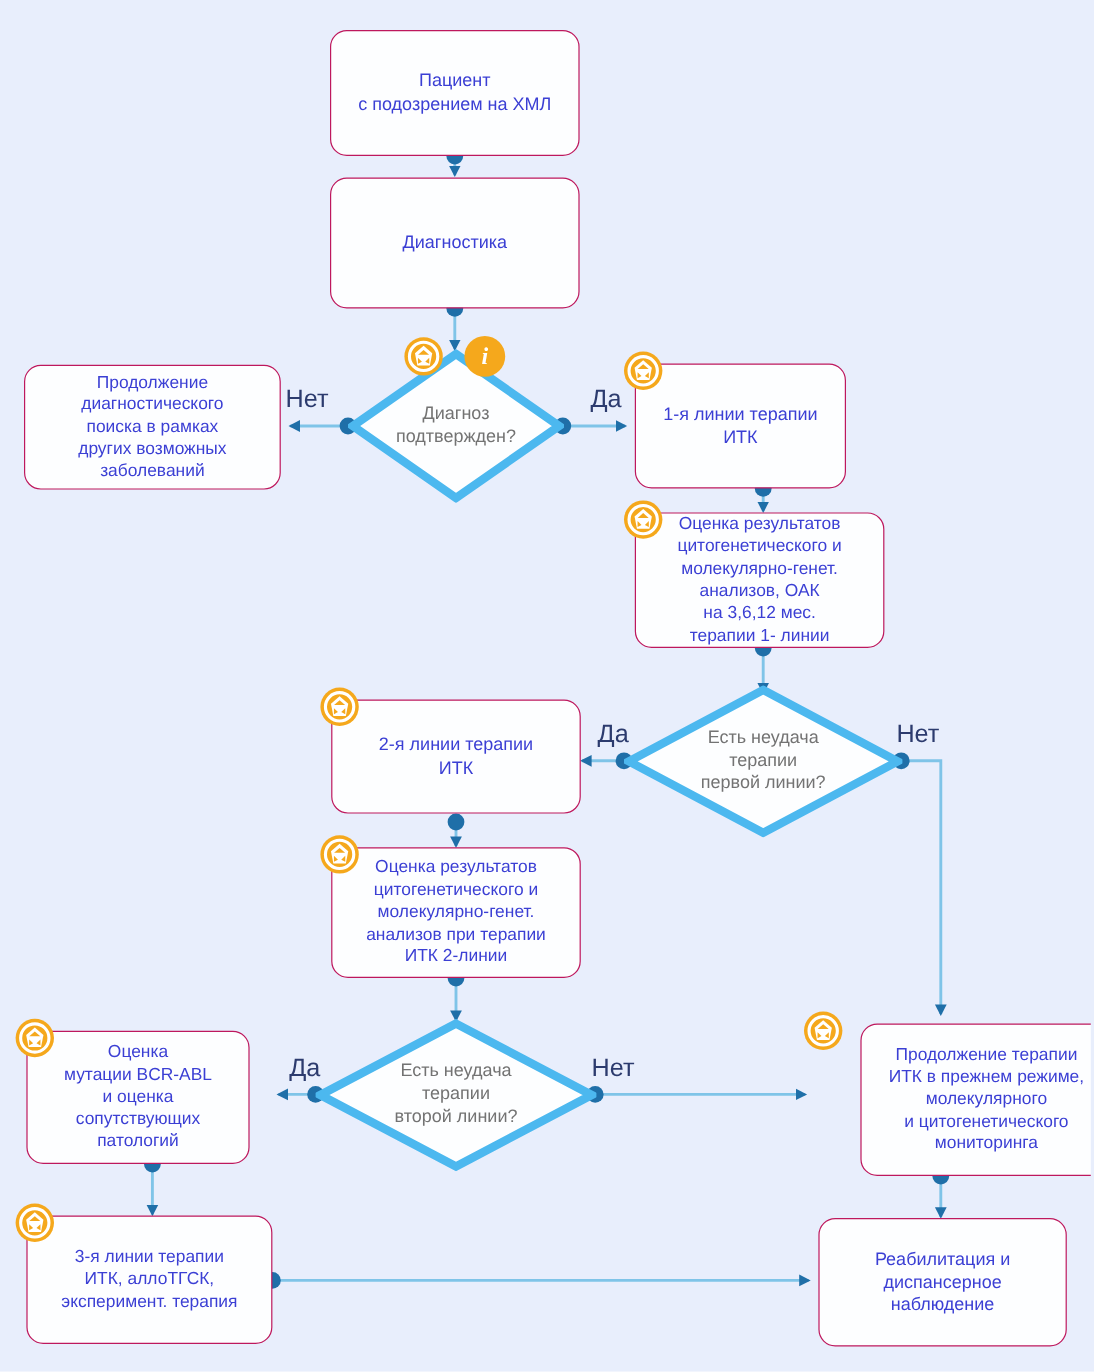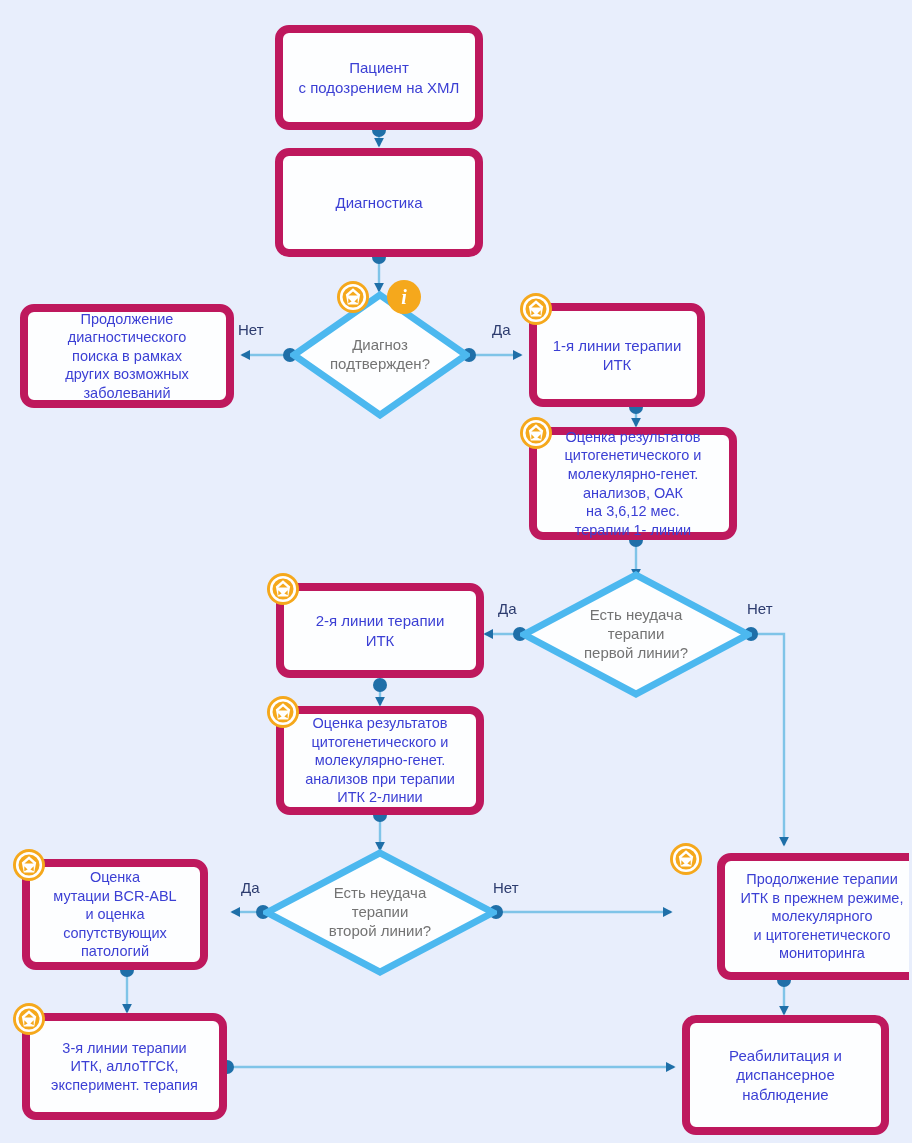--- a/index.html
+++ b/index.html
@@ -26,21 +26,21 @@
     position:absolute;
     z-index:2;
     box-sizing:border-box;
     display:flex;align-items:center;justify-content:center;
     text-align:center;
   }
 
   
   .box{
     background:#fdfeff;
-    border:8px solid #be185d;
+    border:1px solid #be185d;
     border-radius:14px;
     color:#3b3fd4;
     font-size:15px;
     line-height:1.28;
     padding:4px 6px;
   }
 
   
   .diamond{
     background:transparent;
@@ -59,21 +59,21 @@
   }
   .diamond .dshape{
     position:absolute;left:0;top:0;width:100%;height:100%;
     z-index:2;
   }
 
   
   .elabel{
     position:absolute;z-index:4;
     color:#2c3b6e;
-    font-size:15px;
+    font-size:21px;
     white-space:nowrap;
   }
 
   
   .badge{
     position:absolute;z-index:6;
     width:34px;height:34px;
   }
   .badge svg{display:block;width:34px;height:34px;}
 
@@ -290,21 +290,21 @@
     <svg viewBox="0 0 34 34" xmlns="http://www.w3.org/2000/svg">
       <circle cx="17" cy="17" r="16" fill="#f5a81c"></circle>
       <circle cx="17" cy="17" r="11.8" fill="none" stroke="#ffffff" stroke-width="2.6"></circle>
       <path d="M17 8.2 L24.2 14.4 L22.2 24.6 L11.8 24.6 L9.8 14.4 Z" fill="#ffffff"></path>
       <path d="M17 11.6 L21.6 15.6 L12.4 15.6 Z" fill="#f5a81c"></path>
       <path d="M12.3 18.2 L15.6 21.4 L12.3 23.2 Z" fill="#f5a81c"></path>
       <path d="M21.7 18.2 L18.4 21.4 L21.7 23.2 Z" fill="#f5a81c"></path>
     </svg>
   </div>
 
-  <div class="node box" style="left:679px;top:1012px;width:207px;height:120px;">
+  <div class="node box" style="left:679px;top:1012px;width:207px;height:107px;">
     <span>Реабилитация и<br>диспансерное<br>наблюдение</span>
   </div>
 
   <div class="elabel" style="left:235px;top:318px;">
     <span>Нет</span>
   </div>
   <div class="elabel" style="left:489px;top:318px;">
     <span>Да</span>
   </div>
   <div class="elabel" style="left:495px;top:597px;">

